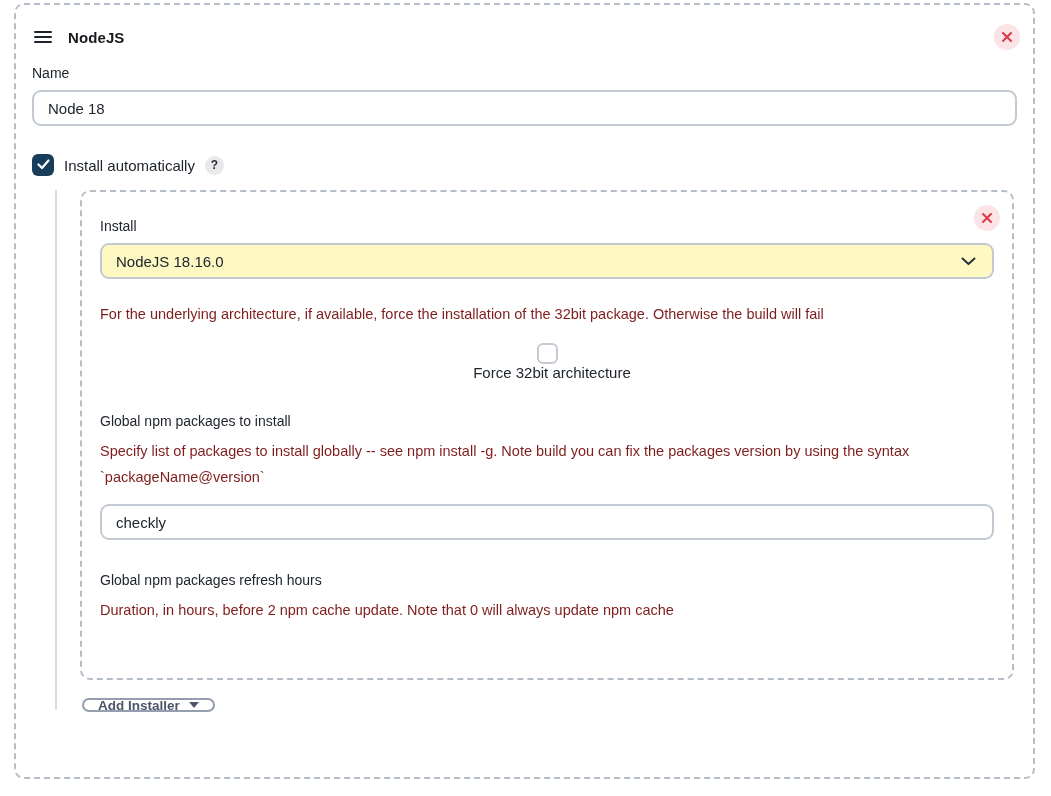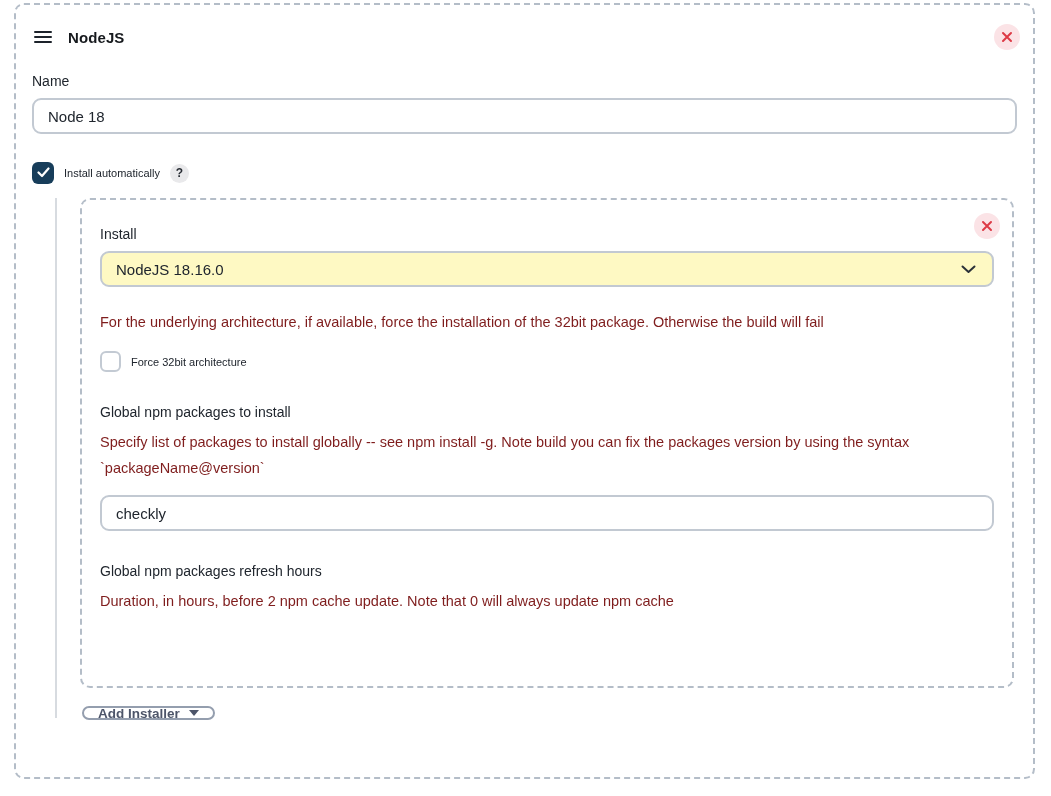--- a/index.html
+++ b/index.html
@@ -41,21 +41,21 @@
     width: 26px; height: 26px; border-radius: 50%;
     background: #fbe3e6; border: none;
     display: flex; align-items: center; justify-content: center;
     cursor: pointer; margin-right: -3px;
   }
   .close-btn svg { display: block; }
 
   
   .field-label {
     font-size: 14px; font-weight: 500; color: #20262e;
-    margin-top: 20px; margin-bottom: 9px; padding-left: 0px;
+    margin-top: 12px; margin-bottom: 9px; padding-left: 0px;
   }
   .text-input {
     display: block; width: 100%;
     height: 36px;
     border: 2px solid #c2c9d2;
     border-radius: 9px;
     padding: 12px 14px;
     font-family: "Liberation Sans", "DejaVu Sans", sans-serif;
     font-size: 15px; color: #20262e;
     background: #fff;
@@ -64,21 +64,21 @@
 
   .checkbox-row { display: flex; align-items: center; margin-top: 28px; }
   .checkbox {
     width: 22px; height: 22px; border-radius: 6px; flex: 0 0 auto;
     cursor: pointer;
     display: flex; align-items: center; justify-content: center;
   }
   .checkbox.checked { background: #173d5a; }
   .checkbox.unchecked { background: #fff; border: 2px solid #c3cad3; width: 21px; height: 21px; border-radius: 6px; }
   .checkbox-label {
-    font-size: 11px; font-weight: 500; color: #20262e;
+    font-size: 15px; font-weight: 500; color: #20262e;
     margin-left: 10px; cursor: pointer;
   }
   .help-badge {
     width: 19px; height: 19px; border-radius: 50%;
     background: #e9e9eb; border: none;
     font-family: "Liberation Sans", sans-serif;
     font-size: 12px; font-weight: 700; color: #272c33;
     margin-left: 10px; cursor: pointer;
     display: flex; align-items: center; justify-content: center;
     line-height: 1;
@@ -113,21 +113,21 @@
   }
   .select-box .select-value { flex: 1; }
   .select-box svg { display: block; }
 
   .help-text {
     font-size: 14.5px; color: #7f1d1d; line-height: 26px;
     margin-top: 22px;
   }
   .help-text.tight { margin-top: 7px; }
 
-  .installer-panel .checkbox-row { margin-top: 16px; }
+  .installer-panel .checkbox-row { margin-top: 16px; flex-direction: column; }
 
   .section-gap { margin-top: 32px !important; }
 
   .installer-panel .text-input { margin-top: 14px; }
 
   
   .add-installer-btn {
     margin-left: 50px; margin-top: 18px;
     height: 14px;
     background: #fff;

